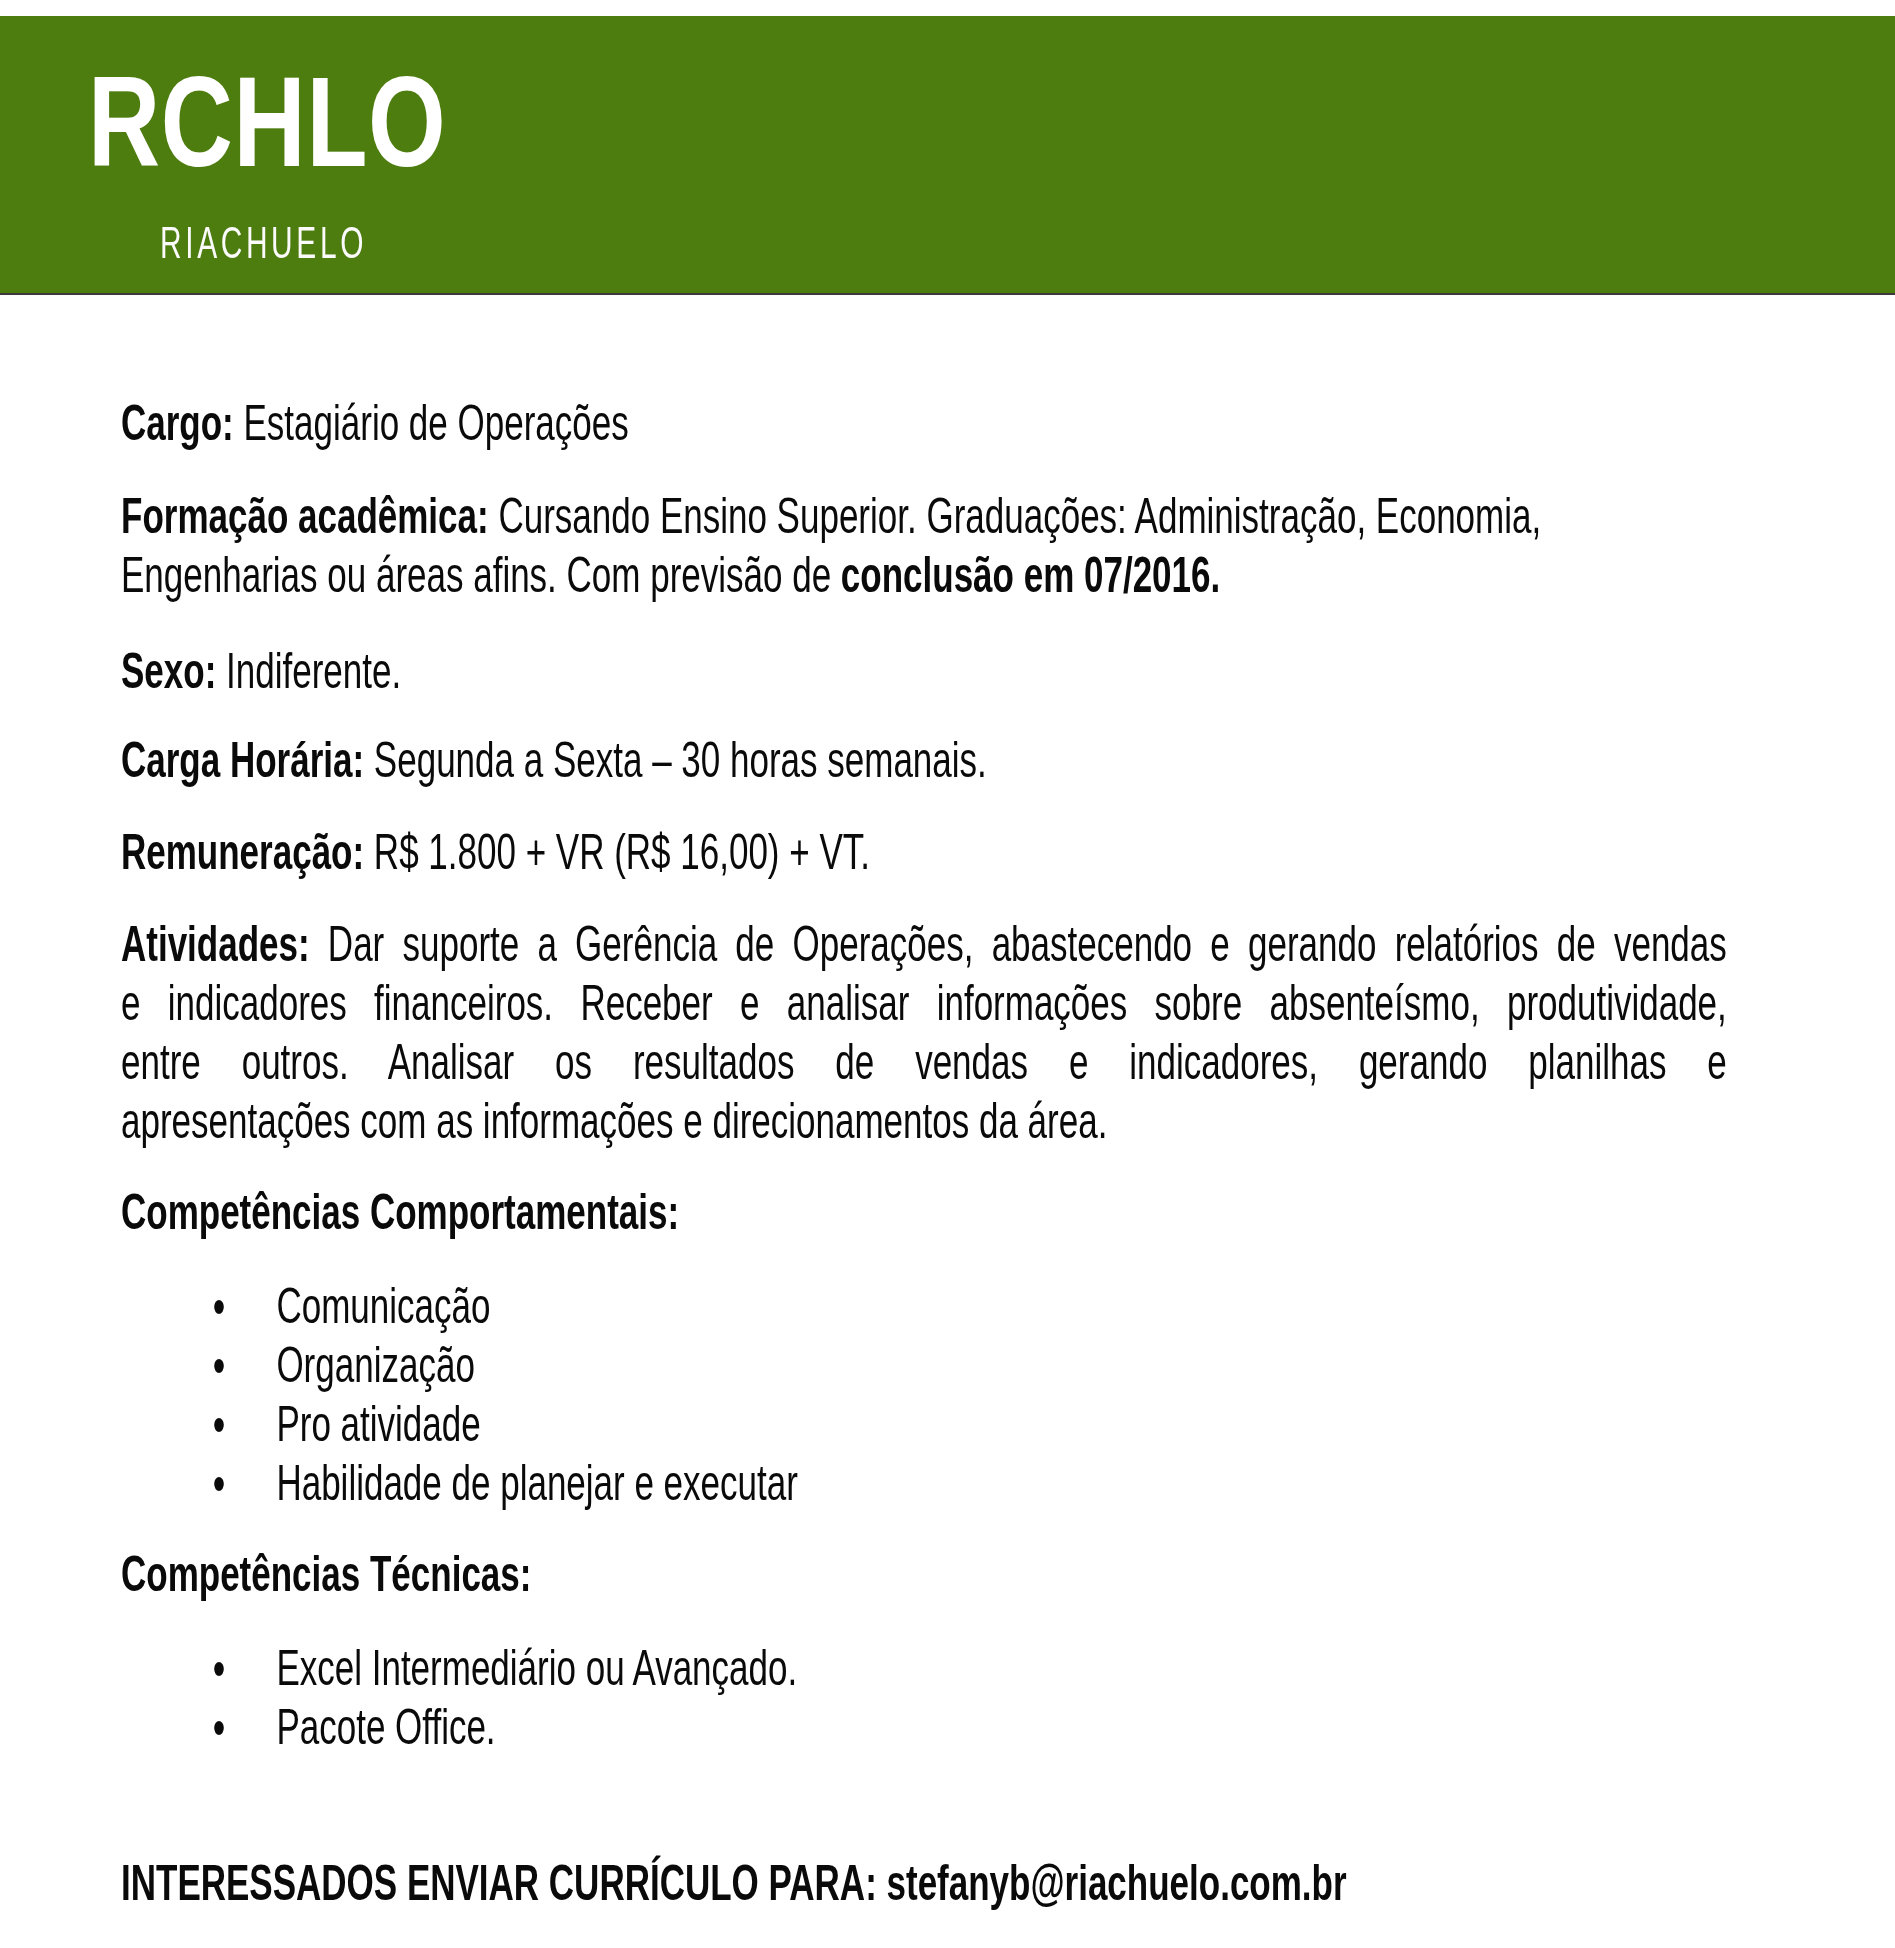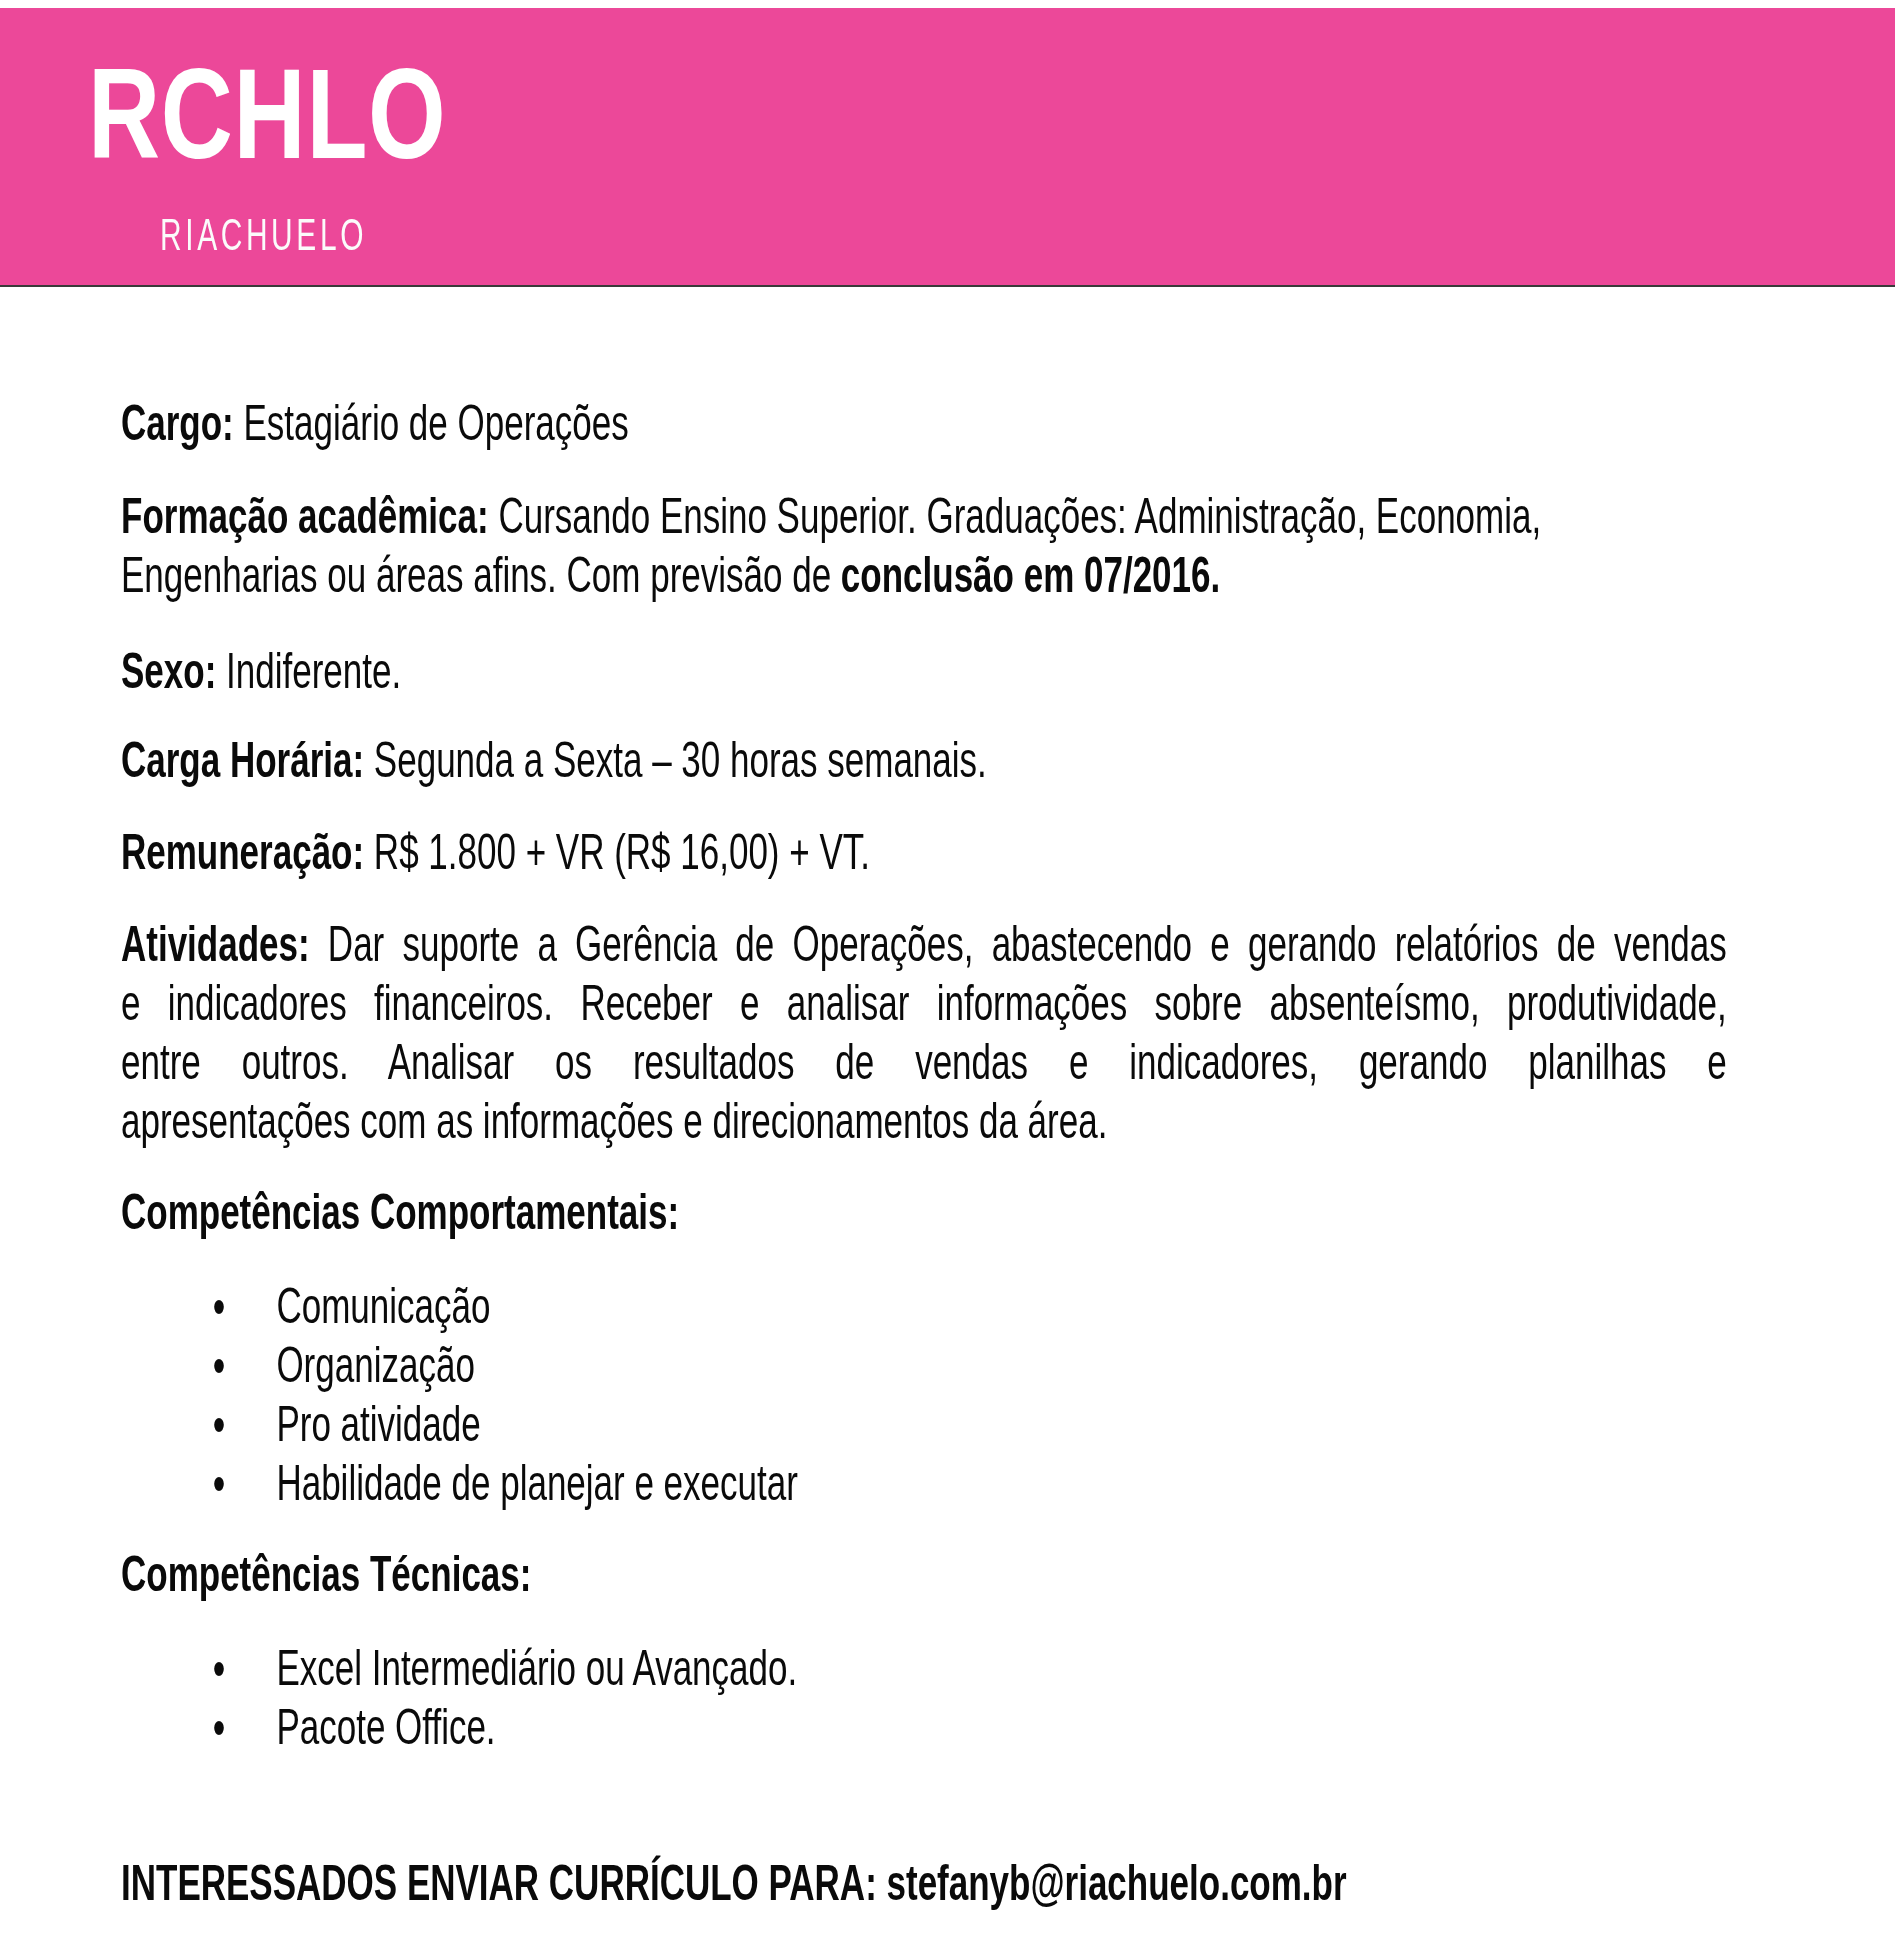--- a/index.html
+++ b/index.html
@@ -6,23 +6,23 @@
   html, body { background:#ffffff; }
   body {
     position:relative;
     width:1896px; height:1949px;
     overflow:hidden;
     font-family:"Liberation Sans","DejaVu Sans",sans-serif;
     color:#0a0a0a;
   }
   
   .banner {
-    position:absolute; top:8px; left:0;
+    position:absolute; top:16px; left:0;
     width:1896px; height:279px;
-    background:#ec4899;
+    background:#4d7c0f;
     border-bottom:2.7px solid #3a3a3a;
   }
   .logo {
     position:absolute; left:88px; top:42px;
     color:#ffffff; font-weight:700;
     font-size:128px; line-height:1;
     letter-spacing:0.9px; white-space:nowrap;
     transform:scaleX(0.78); transform-origin:left top;
   }
   .brand {

